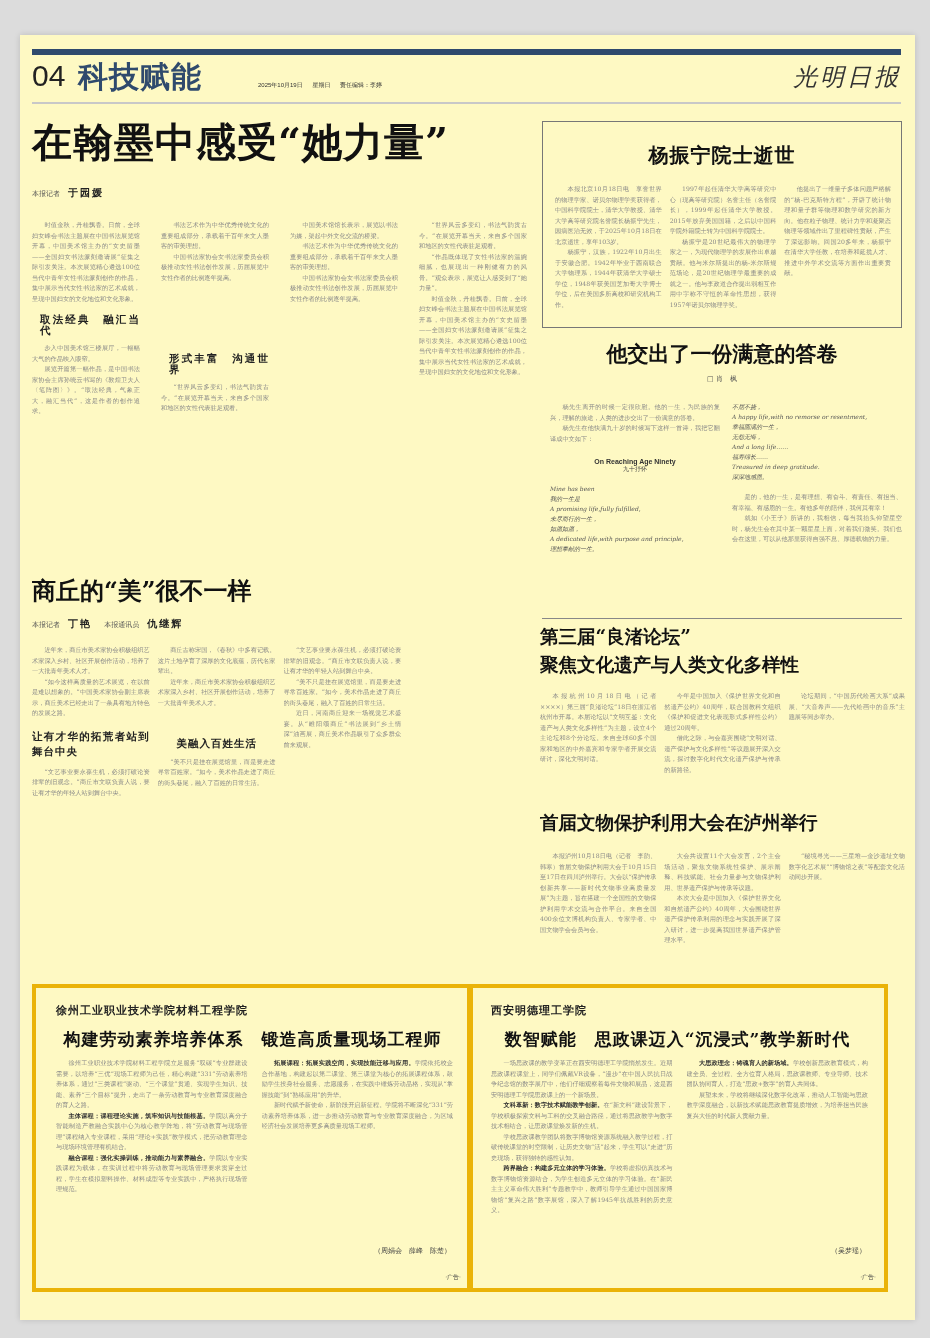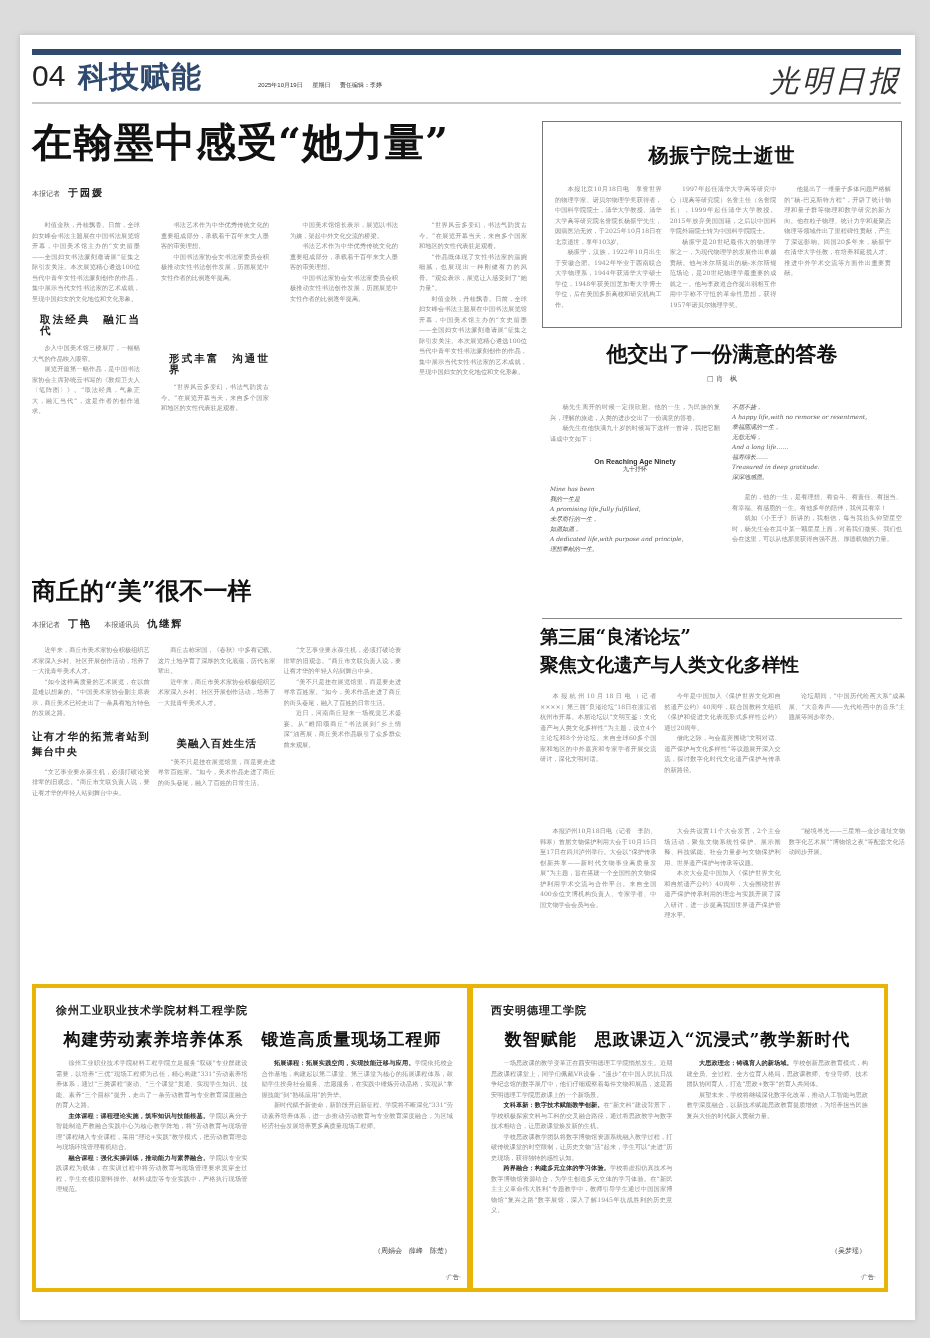--- a/index.html
+++ b/index.html
@@ -5,30 +5,30 @@
   html, body { margin:0; padding:0; }
   body {
     width:930px; height:1338px; overflow:hidden;
     background:#dcdcdc;
     font-family:"DejaVu Serif", serif;
     color:#222;
     position:relative;
   }
   .page {
     position:absolute; left:20px; top:35px; width:895px; height:1285px;
-    background:#ffffff;
+    background:#fef9c3;
     box-shadow:0 0 6px rgba(0,0,0,0.15);
   }
   .masthead-bar { position:absolute; left:12px; right:14px; top:14px; height:6px; background:#2f4a6d; }
   .masthead { position:absolute; left:12px; right:14px; top:22px; height:40px; }
   .page-no { position:absolute; left:0; top:2px; font-family:"Liberation Sans",sans-serif; font-size:30px; color:#222; }
   .section-name { position:absolute; left:46px; top:0px; font-family:"DejaVu Serif",serif; font-weight:bold; font-size:30px; color:#2f4a6d; letter-spacing:1px; }
   .issue-info { position:absolute; left:226px; top:24px; font-family:"Liberation Sans",sans-serif; font-size:6px; color:#333; }
   .issue-info span { margin-right:8px; }
-  .logo { position:absolute; right:0; top:4px; font-family:Liberation Serif, serif; font-style:italic; font-size:30px; color:#333; letter-spacing:3px; }
+  .logo { position:absolute; right:0; top:4px; font-family:Liberation Serif, serif; font-style:italic; font-size:24px; color:#333; letter-spacing:3px; }
   .masthead-rule { position:absolute; left:12px; right:14px; top:67px; height:2px; background:#c8c8c8; }
 
   .h1 { font-family:"DejaVu Serif",serif; font-weight:bold; color:#111; margin:0; }
   .byline { font-size:7px; color:#555; }
   .byline b { font-size:10px; color:#222; margin-left:8px; letter-spacing:2px; }
 
   .cols { display:grid; gap:8px; }
   .col { font-size:6.2px; line-height:10.5px; color:#888; text-align:justify; overflow:hidden; }
   .col p { margin:0 0 0 0; text-indent:2em; }
   .subhead { font-family:"Liberation Sans",sans-serif; font-weight:bold; font-size:10.5px; color:#222; margin:10px 0 8px 8px; letter-spacing:1px; }
@@ -214,20 +214,21 @@
           <p>今年是中国加入《保护世界文化和自然遗产公约》40周年，联合国教科文组织《保护和促进文化表现形式多样性公约》通过20周年。</p>
           <p>借此之际，与会嘉宾围绕“文明对话、遗产保护与文化多样性”等议题展开深入交流，探讨数字化时代文化遗产保护与传承的新路径。</p>
         </div>
       <div class="col">
           <p>论坛期间，“中国历代绘画大系”成果展、“大音希声——先代绘画中的音乐”主题展等同步举办。</p>
         </div>
     </div>
   </div>
 
   <div class="art5">
+    <h1 class="h1">首届文物保护利用大会在泸州举行</h1>
     <div class="cols">
       <div class="col">
           <p>本报泸州10月18日电（记者　李韵、韩寒）首届文物保护利用大会于10月15日至17日在四川泸州举行。大会以“保护传承　创新共享——新时代文物事业高质量发展”为主题，旨在搭建一个全国性的文物保护利用学术交流与合作平台。来自全国400余位文博机构负责人、专家学者、中国文物学会会员与会。</p>
         </div>
       <div class="col">
           <p>大会共设置11个大会发言，2个主会场活动，聚焦文物系统性保护、展示阐释、科技赋能、社会力量参与文物保护利用、世界遗产保护与传承等议题。</p>
           <p>本次大会是中国加入《保护世界文化和自然遗产公约》40周年，大会围绕世界遗产保护传承利用的理念与实践开展了深入研讨，进一步提高我国世界遗产保护管理水平。</p>
         </div>
       <div class="col">
           <p>“秘境寻光——三星堆—金沙遗址文物数字化艺术展”“博物馆之夜”等配套文化活动同步开展。</p>

